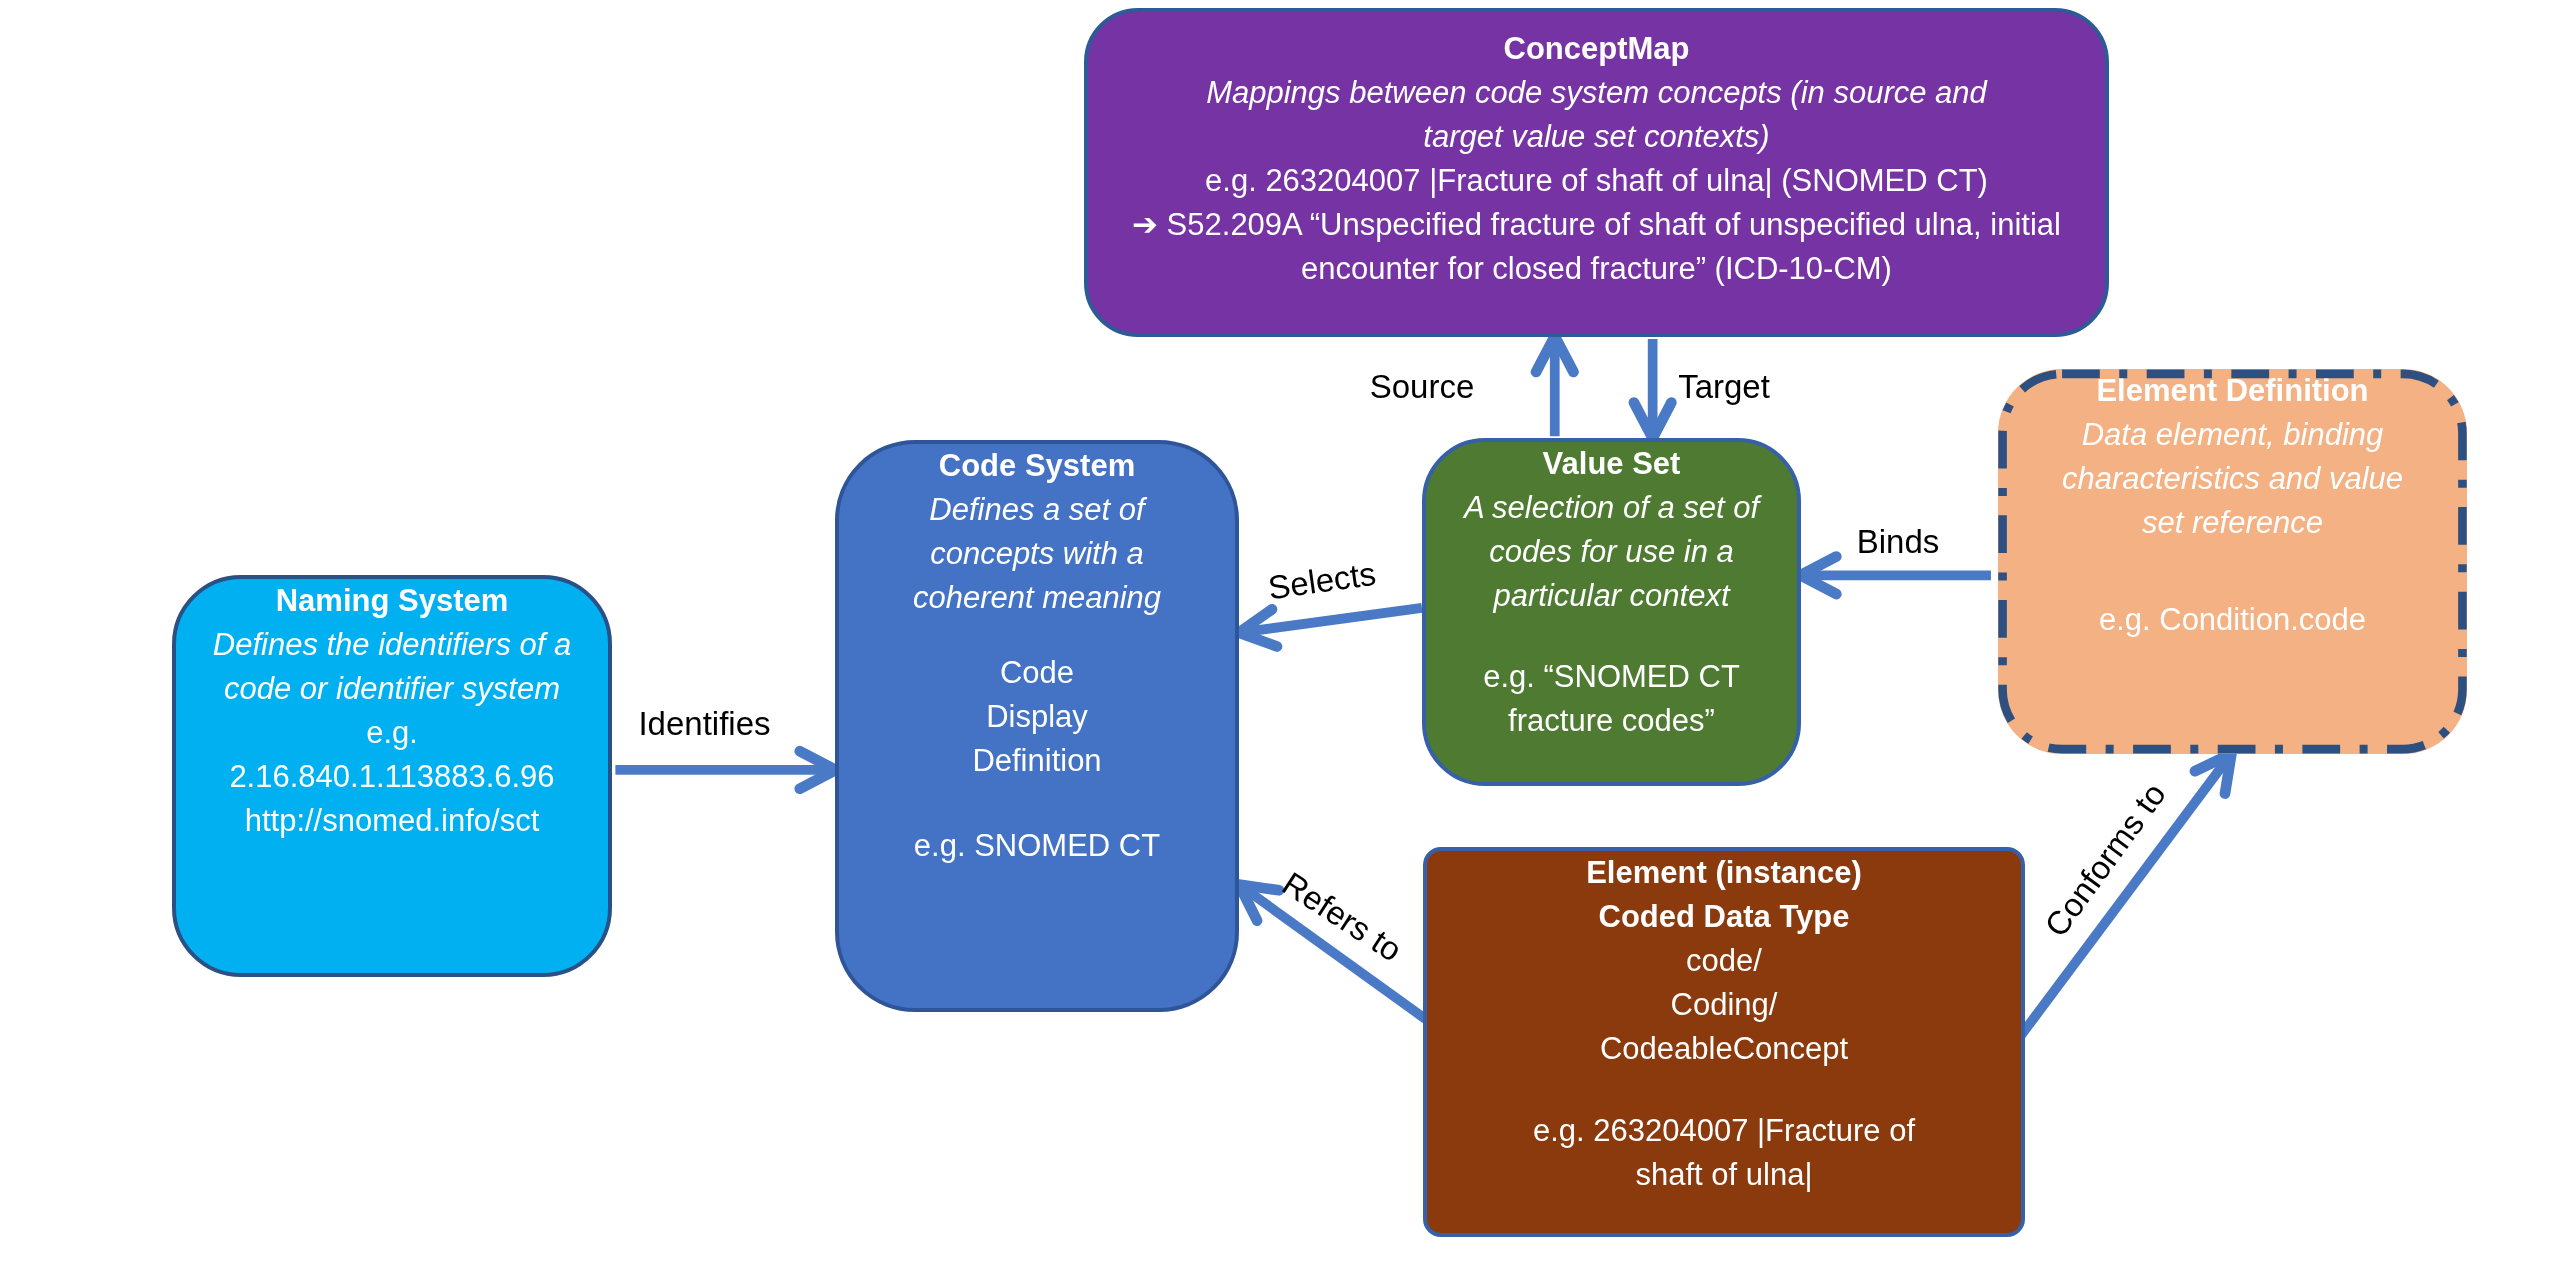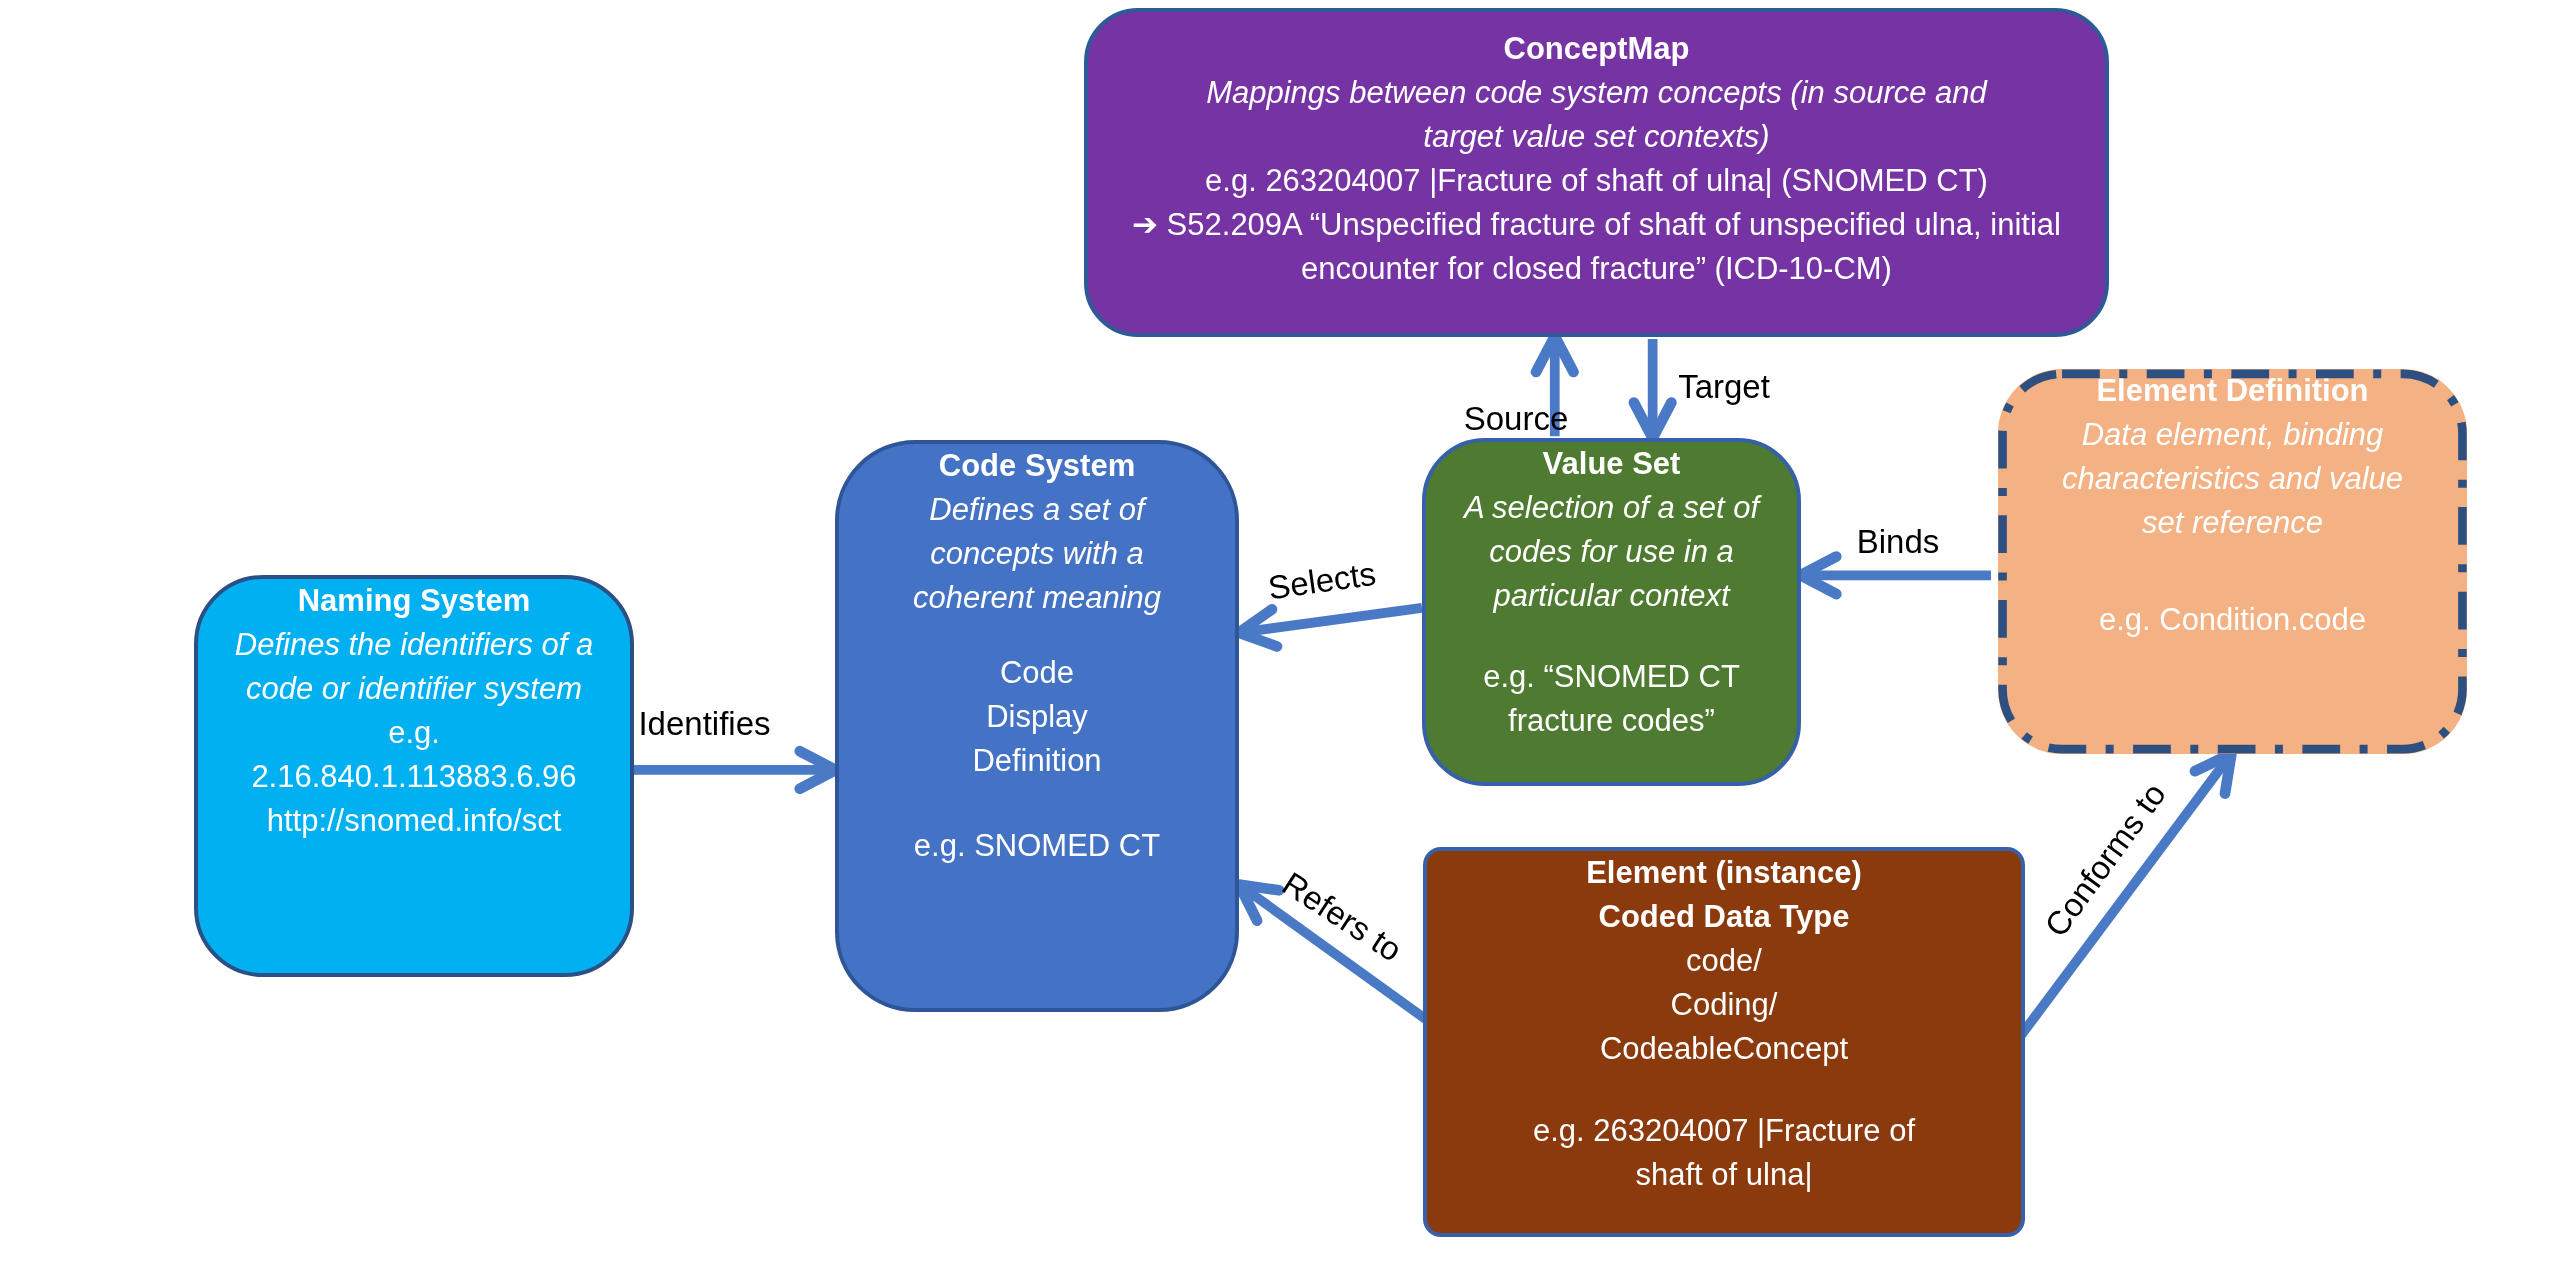--- a/index.html
+++ b/index.html
@@ -93,21 +93,21 @@
   
   .rel-label{
     position:absolute;
     color:var(--label);
     font-size:33px;
     white-space:nowrap;
     text-align:center;
     transform-origin:center center;
   }
   #label-identifies{left:590px; top:705px; width:229px;}
-  #label-source{left:1430px; top:368px; width:172px;margin-top:32px;}
+  #label-source{left:1336px; top:368px; width:172px;}
   #label-target{left:1638px; top:368px; width:172px;}
   #label-binds{left:1812px; top:523px; width:172px;}
   #label-selects{left:1236px; top:562px; width:172px; transform:rotate(-8deg);}
   #label-refers-to{left:1242px; top:898px; width:200px; transform:rotate(33deg);}
   #label-conforms-to{left:1991px; top:841px; width:229px; transform:rotate(-54deg);}
 </style>
 </head>
 <body>
 
 <div id="canvas">
@@ -144,21 +144,21 @@
     <div class="title">Code System</div>
     <div class="desc">Defines a set of concepts with a coherent meaning</div>
     <div class="attrs">
       <div>Code</div>
       <div>Display</div>
       <div>Definition</div>
     </div>
     <div class="example">e.g. SNOMED CT</div>
   </div>
 
-  <div class="node" id="naming-system" style="background-color: rgb(0, 176, 240); border-color: rgb(43, 80, 134); margin-left: 22px;">
+  <div class="node" id="naming-system" style="background-color: rgb(0, 176, 240); border-color: rgb(43, 80, 134);">
     <div class="title">Naming System</div>
     <div class="desc">Defines the identifiers of a code or identifier system</div>
     <div>e.g.</div>
     <div>2.16.840.1.113883.6.96</div>
     <div>http://snomed.info/sct</div>
   </div>
 
   <div class="node" id="element-definition" style="background-color: rgb(244, 177, 131); border-color: rgb(46, 80, 128);">
     <svg class="dash-svg" viewBox="0 0 820 672" xmlns="http://www.w3.org/2000/svg">
       <rect class="dash-rect" x="8" y="8" width="804" height="656" rx="104" fill="none" stroke="#2e5080" stroke-width="15" stroke-dasharray="66 34 14 34"></rect>

